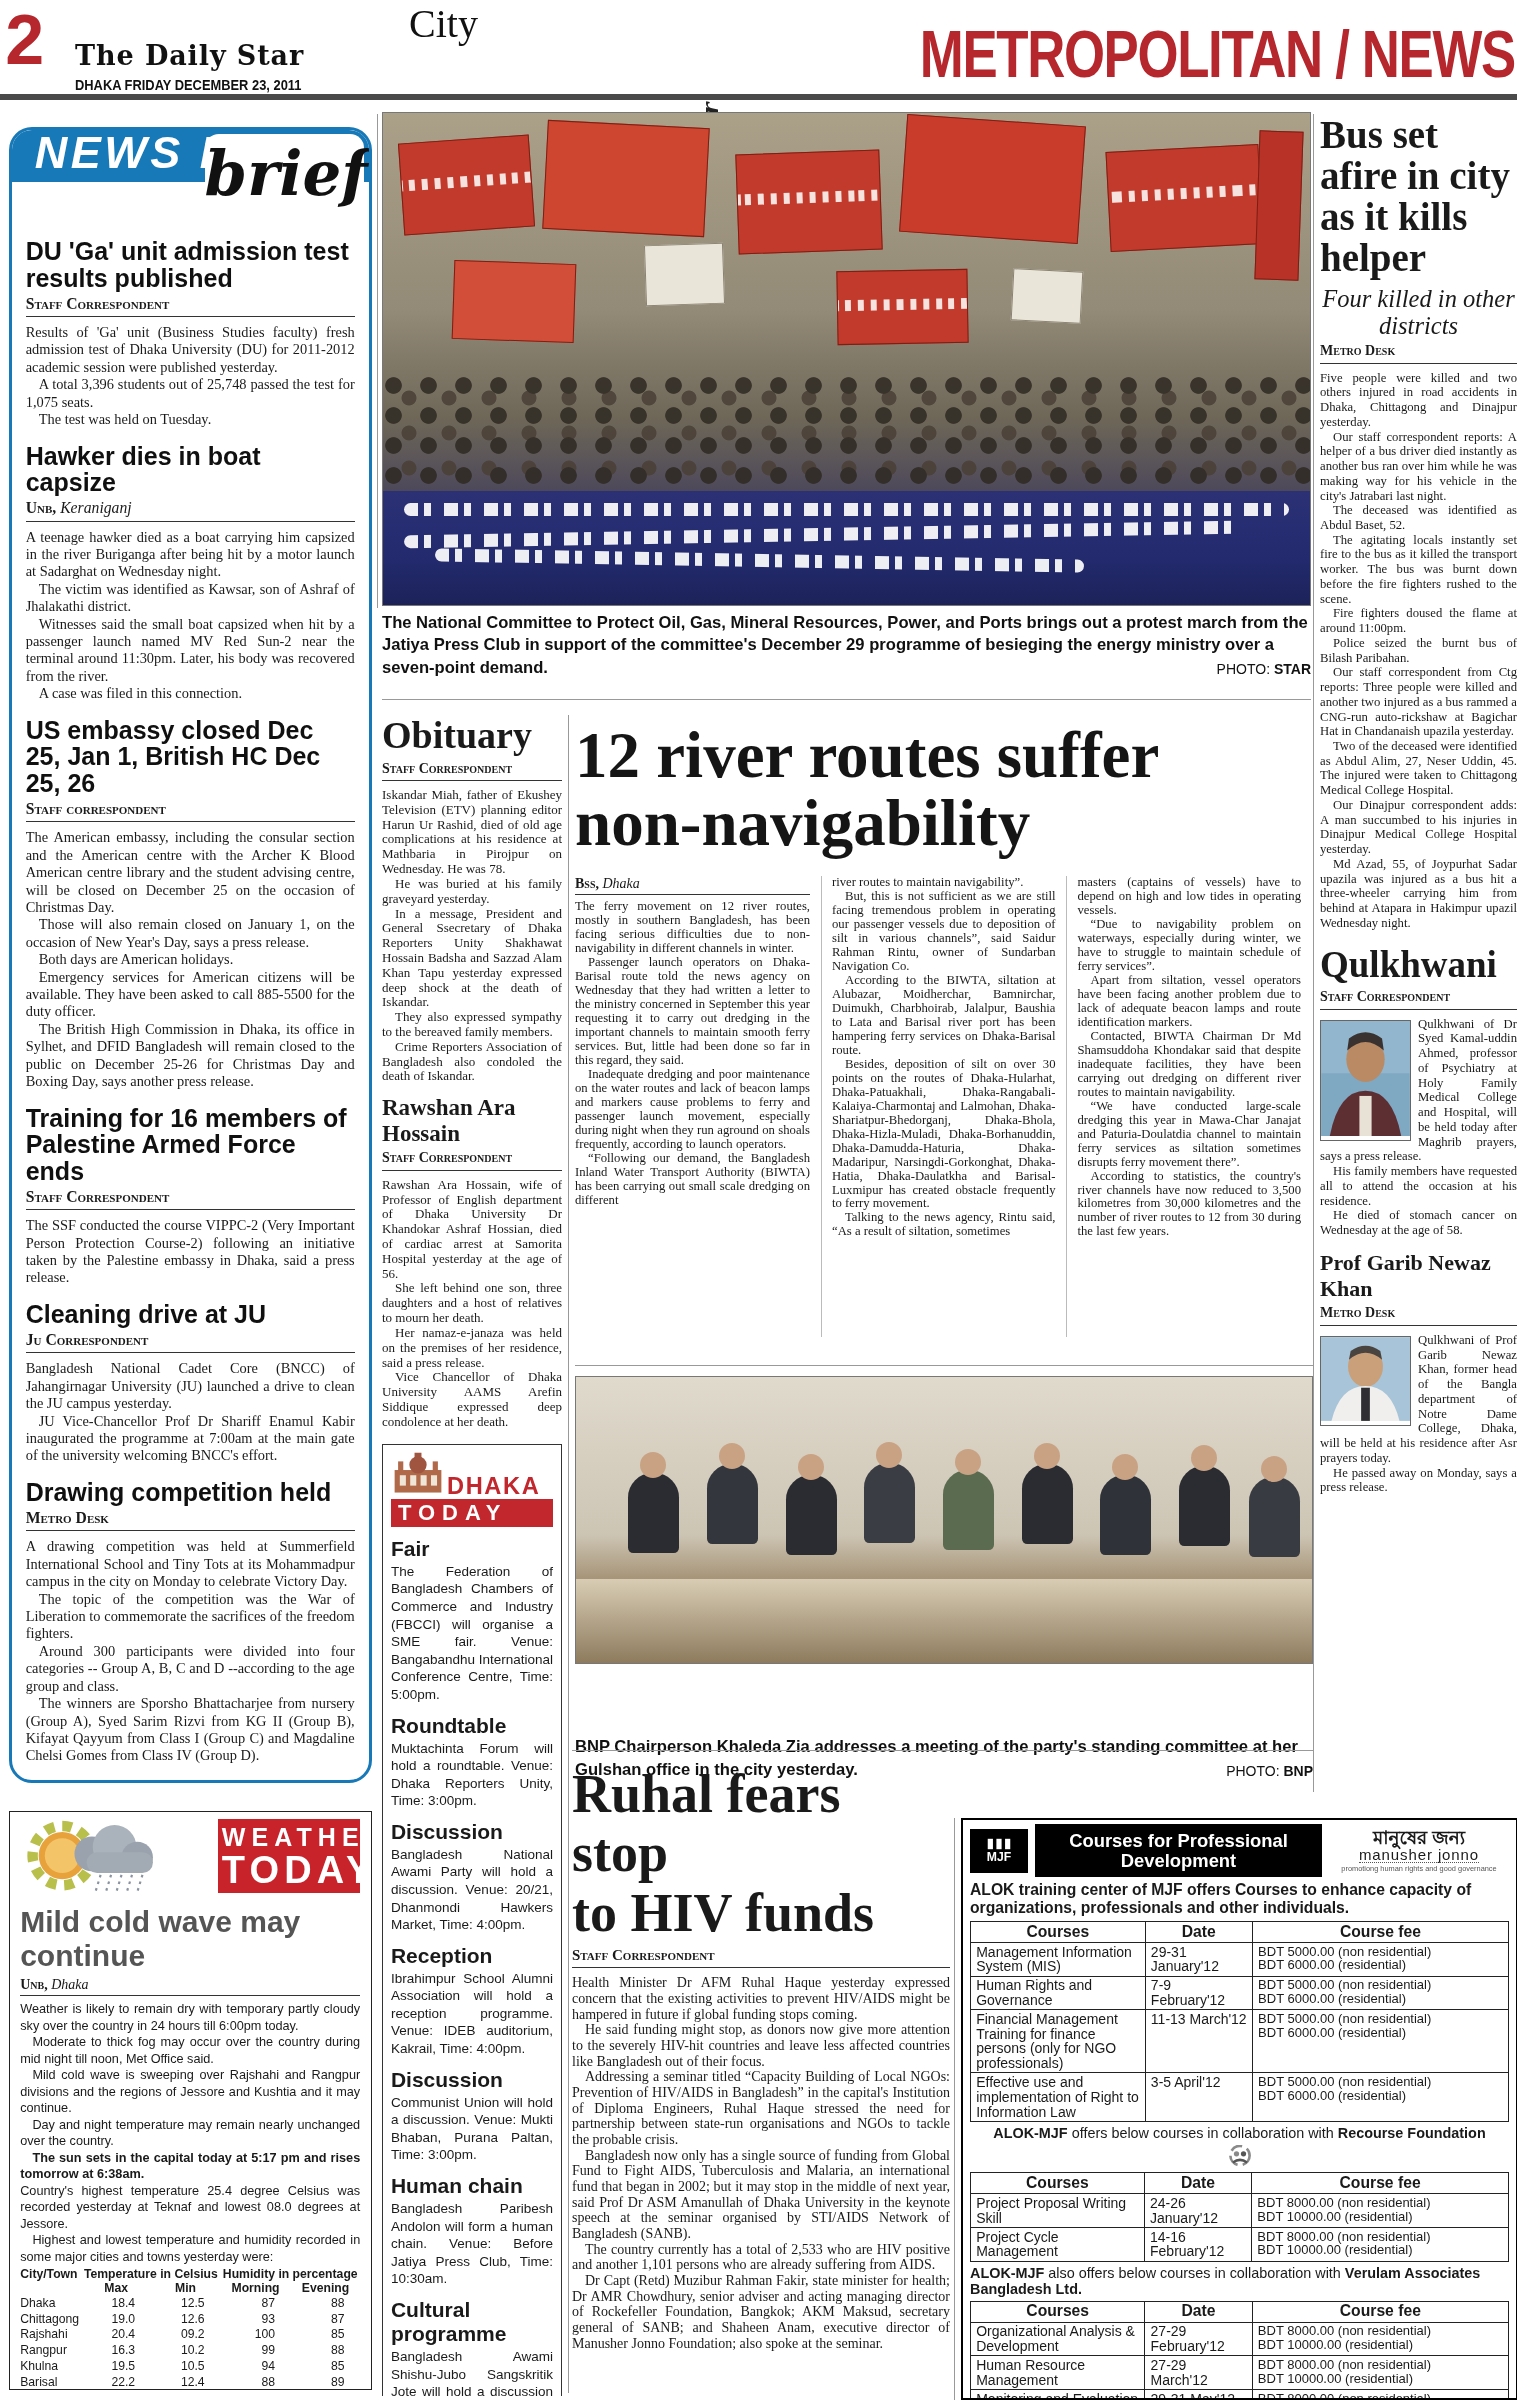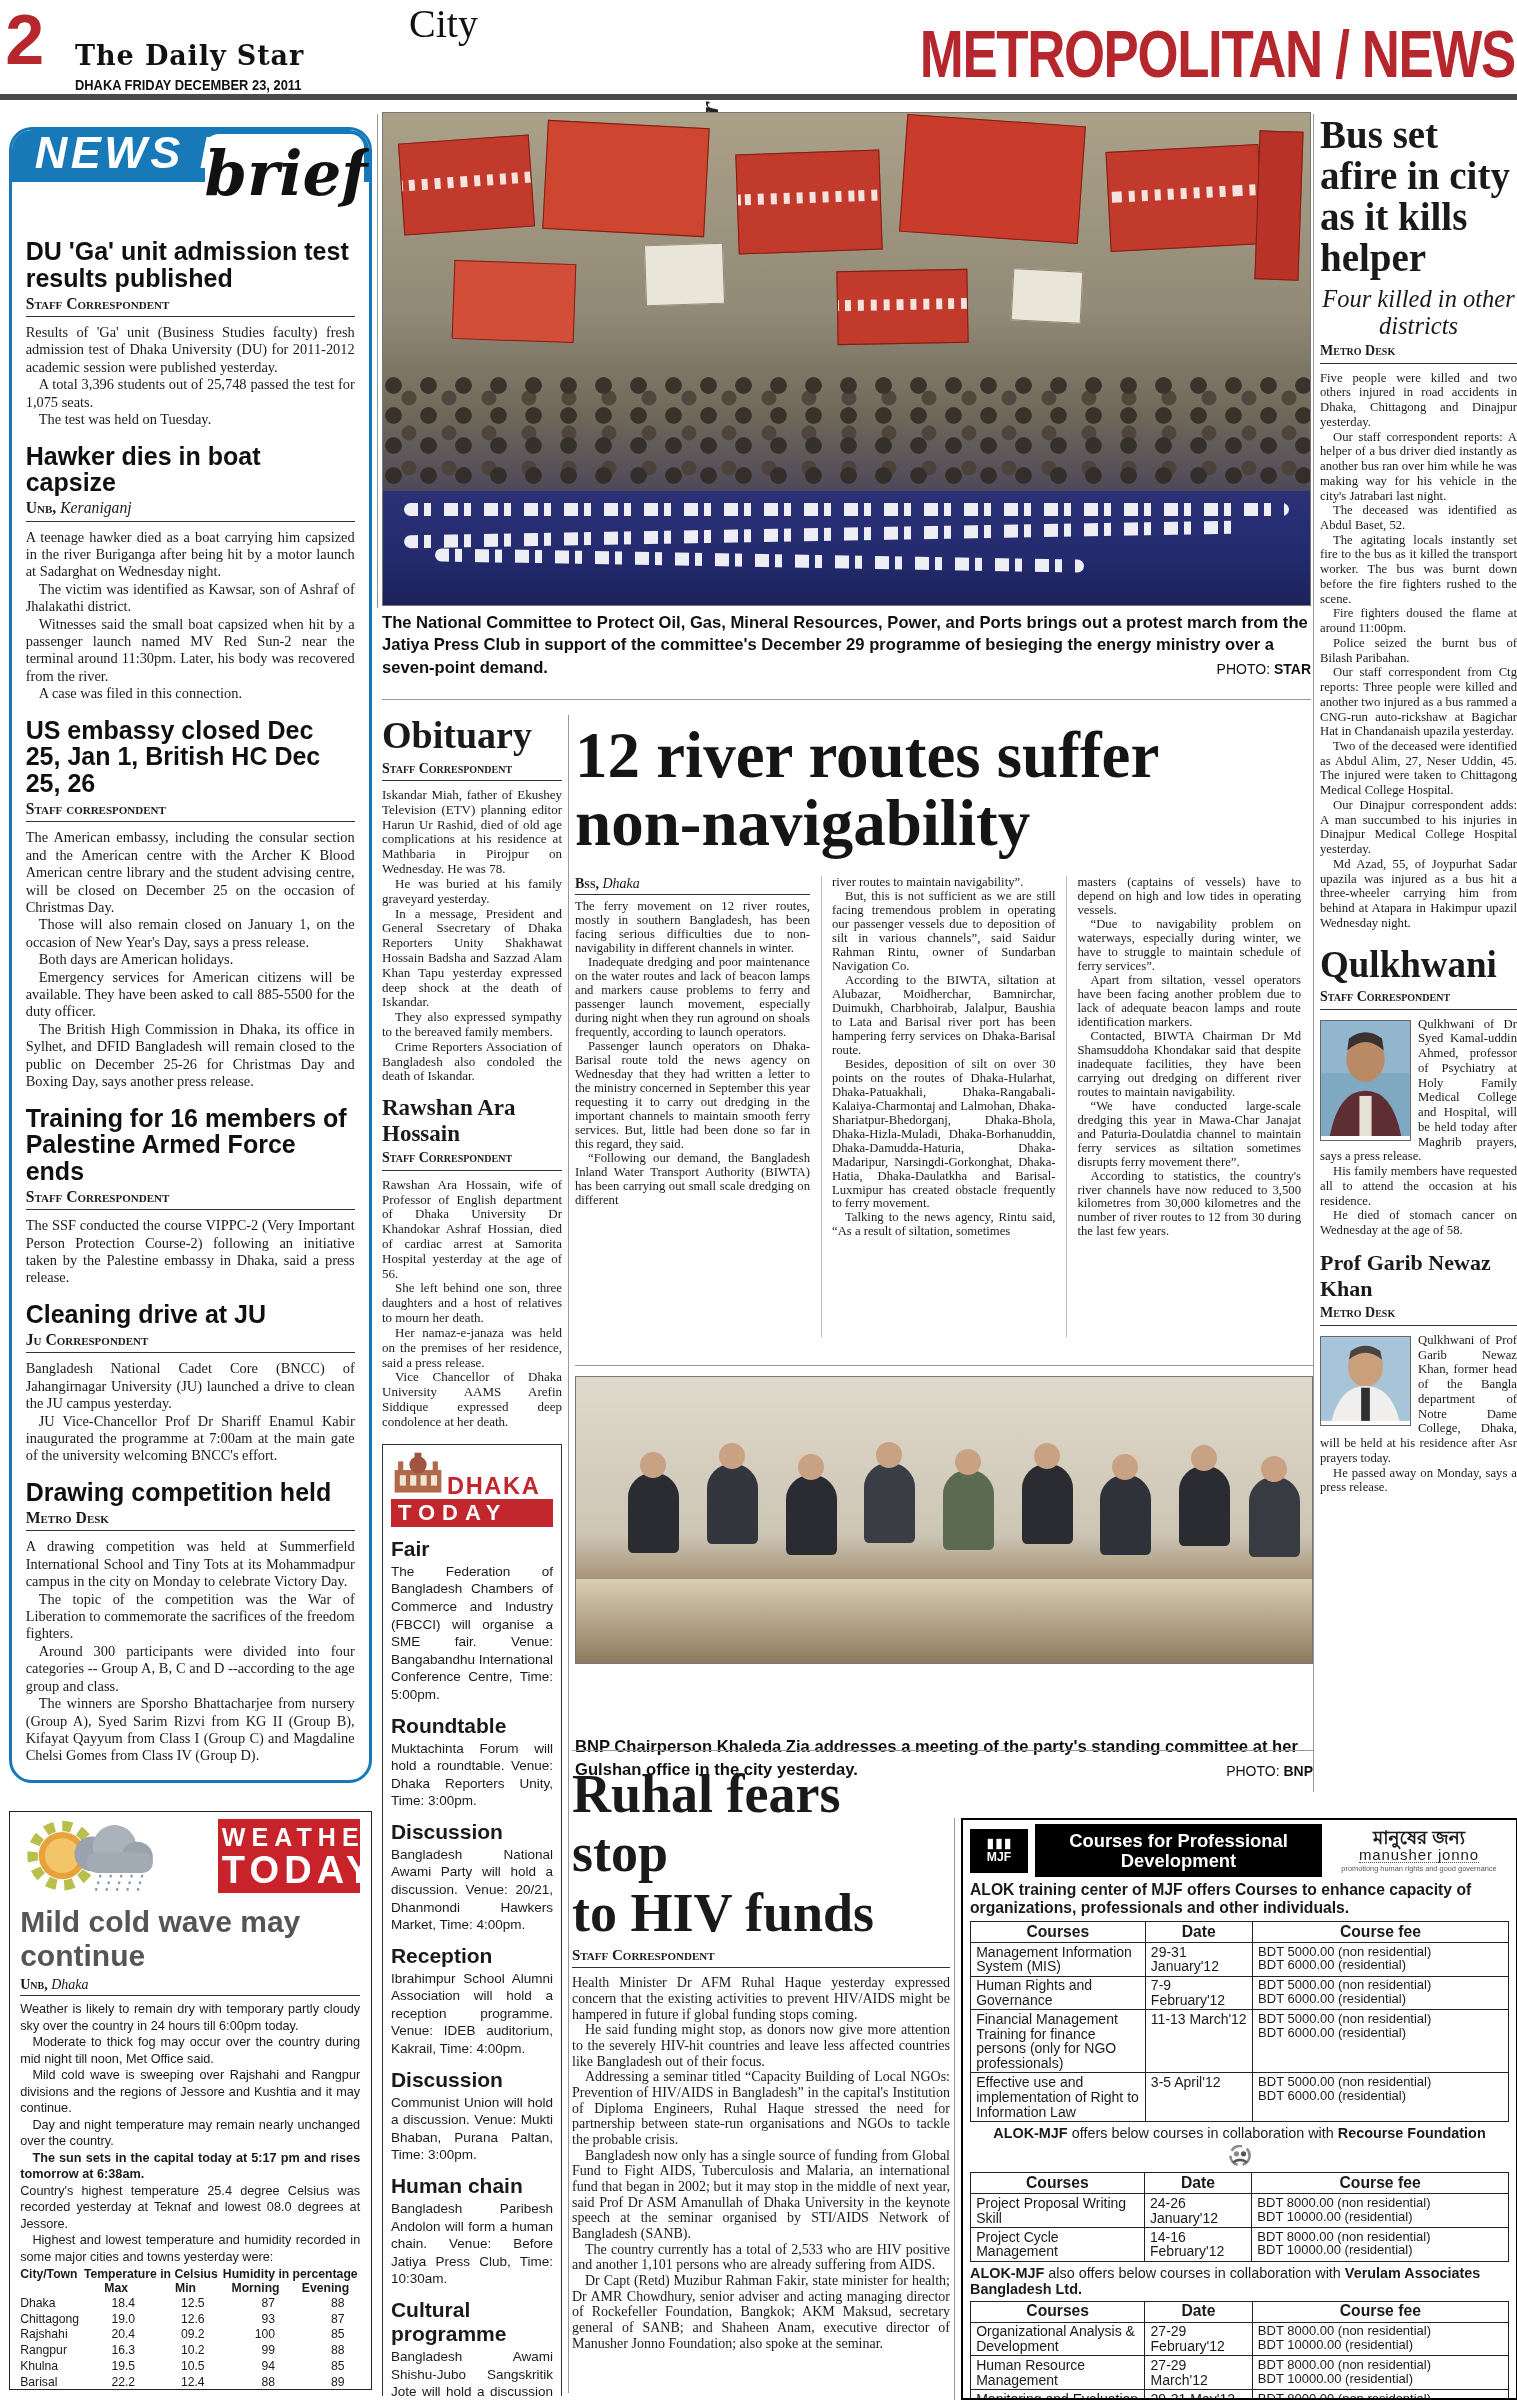--- a/index.html
+++ b/index.html
@@ -393,22 +393,22 @@
     </div>
   </div>
 
   <div class="abs main-art" data-name="main-article">
     <h1 data-name="main-headline"><span>12 river routes suffer</span><br><span>non-navigability</span></h1>
     <div class="ma-cols">
       <div class="ma-col" data-name="article-column">
         <div class="ma-by" data-name="byline"><span class="sc">Bss,</span> <span class="pl">Dhaka</span></div>
         <div class="body">
             <p data-name="paragraph">The ferry movement on 12 river routes, mostly in southern Bangladesh, has been facing serious difficulties due to non-navigability in different channels in winter.</p>
+            <p data-name="paragraph">Passenger launch operators on Dhaka-Barisal route told the news agency on Wednesday that they had written a letter to the ministry concerned in September this year requesting it to carry out dredging in the important channels to maintain smooth ferry services. But, little had been done so far in this regard, they said.</p>
             <p data-name="paragraph">Inadequate dredging and poor maintenance on the water routes and lack of beacon lamps and markers cause problems to ferry and passenger launch movement, especially during night when they run aground on shoals frequently, according to launch operators.</p>
-            <p data-name="paragraph">Passenger launch operators on Dhaka-Barisal route told the news agency on Wednesday that they had written a letter to the ministry concerned in September this year requesting it to carry out dredging in the important channels to maintain smooth ferry services. But, little had been done so far in this regard, they said.</p>
             <p data-name="paragraph">“Following our demand, the Bangladesh Inland Water Transport Authority (BIWTA) has been carrying out small scale dredging on different</p>
           </div>
       </div>
       <div class="ma-col" data-name="article-column">
         <div class="body">
             <p data-name="paragraph">river routes to maintain navigability”.</p>
             <p data-name="paragraph">But, this is not sufficient as we are still facing tremendous problem in operating our passenger vessels due to deposition of silt in various channels”, said Saidur Rahman Rintu, owner of Sundarban Navigation Co.</p>
             <p data-name="paragraph">According to the BIWTA, siltation at Alubazar, Moidherchar, Bamnirchar, Duimukh, Charbhoirab, Jalalpur, Baushia to Lata and Barisal river port has been hampering ferry services on Dhaka-Barisal route.</p>
             <p data-name="paragraph">Besides, deposition of silt on over 30 points on the routes of Dhaka-Hularhat, Dhaka-Patuakhali, Dhaka-Rangabali-Kalaiya-Charmontaj and Lalmohan, Dhaka-Shariatpur-Bhedorganj, Dhaka-Bhola, Dhaka-Hizla-Muladi, Dhaka-Borhanuddin, Dhaka-Damudda-Haturia, Dhaka-Madaripur, Narsingdi-Gorkonghat, Dhaka-Hatia, Dhaka-Daulatkha and Barisal-Luxmipur has created obstacle frequently to ferry movement.</p>
             <p data-name="paragraph">Talking to the news agency, Rintu said, “As a result of siltation, sometimes</p>

